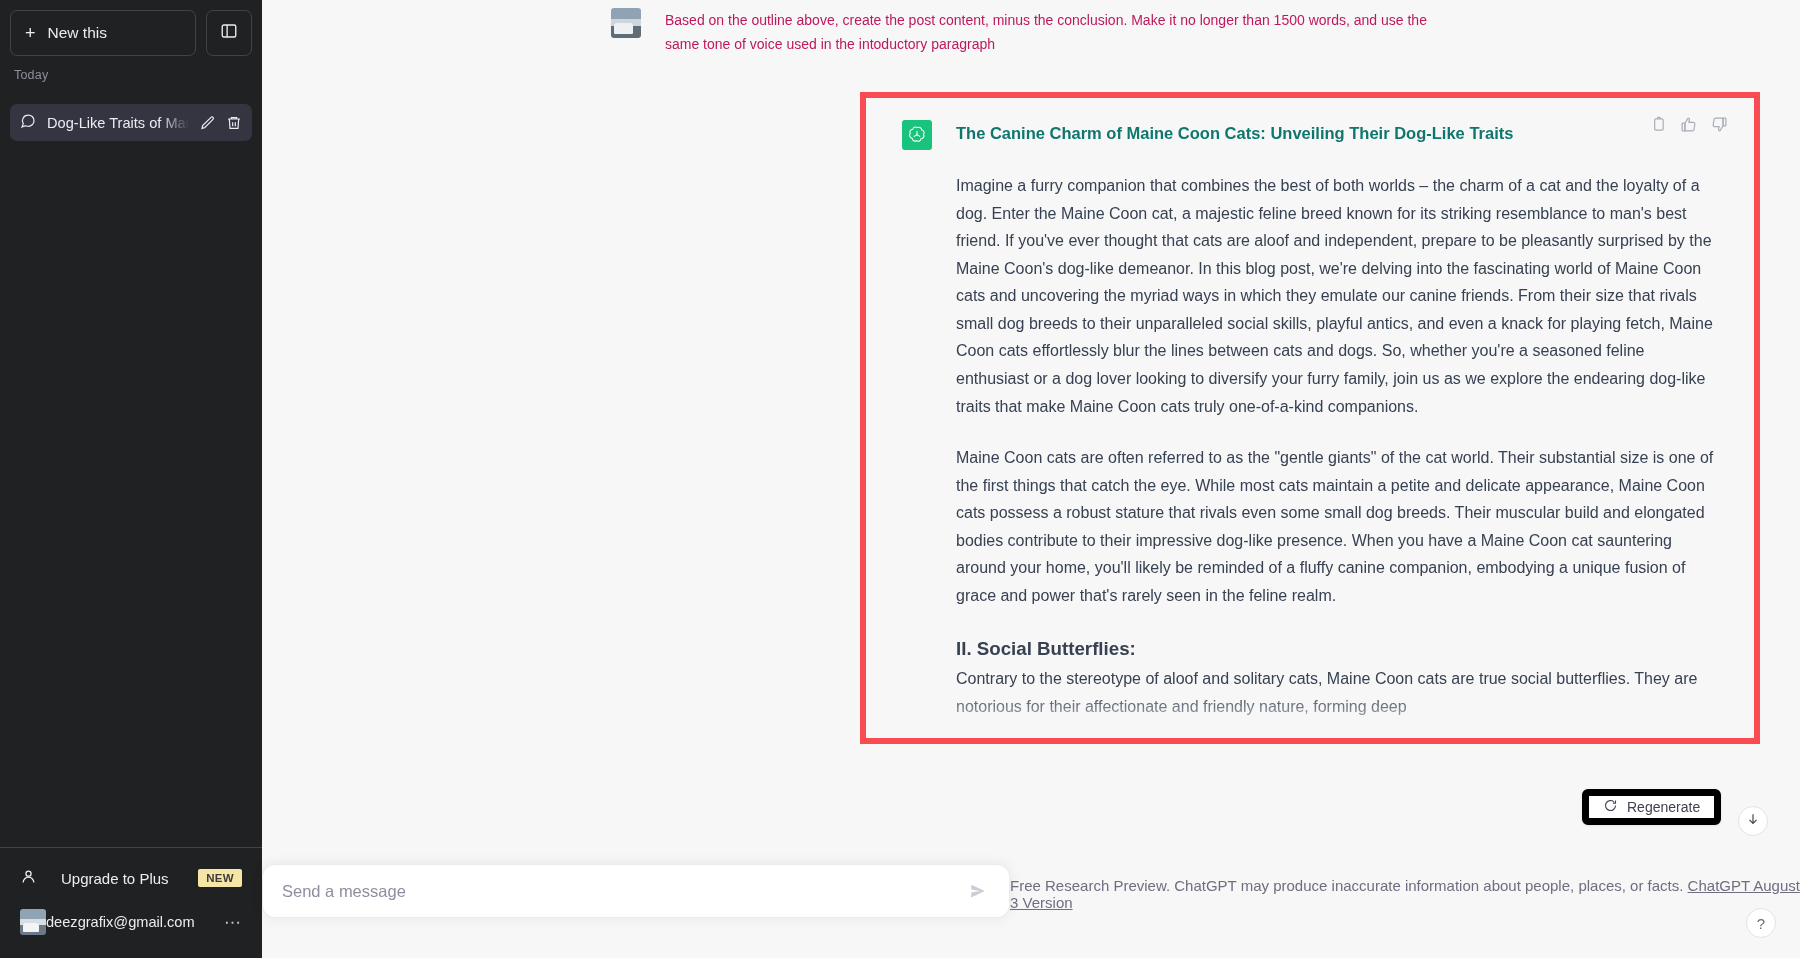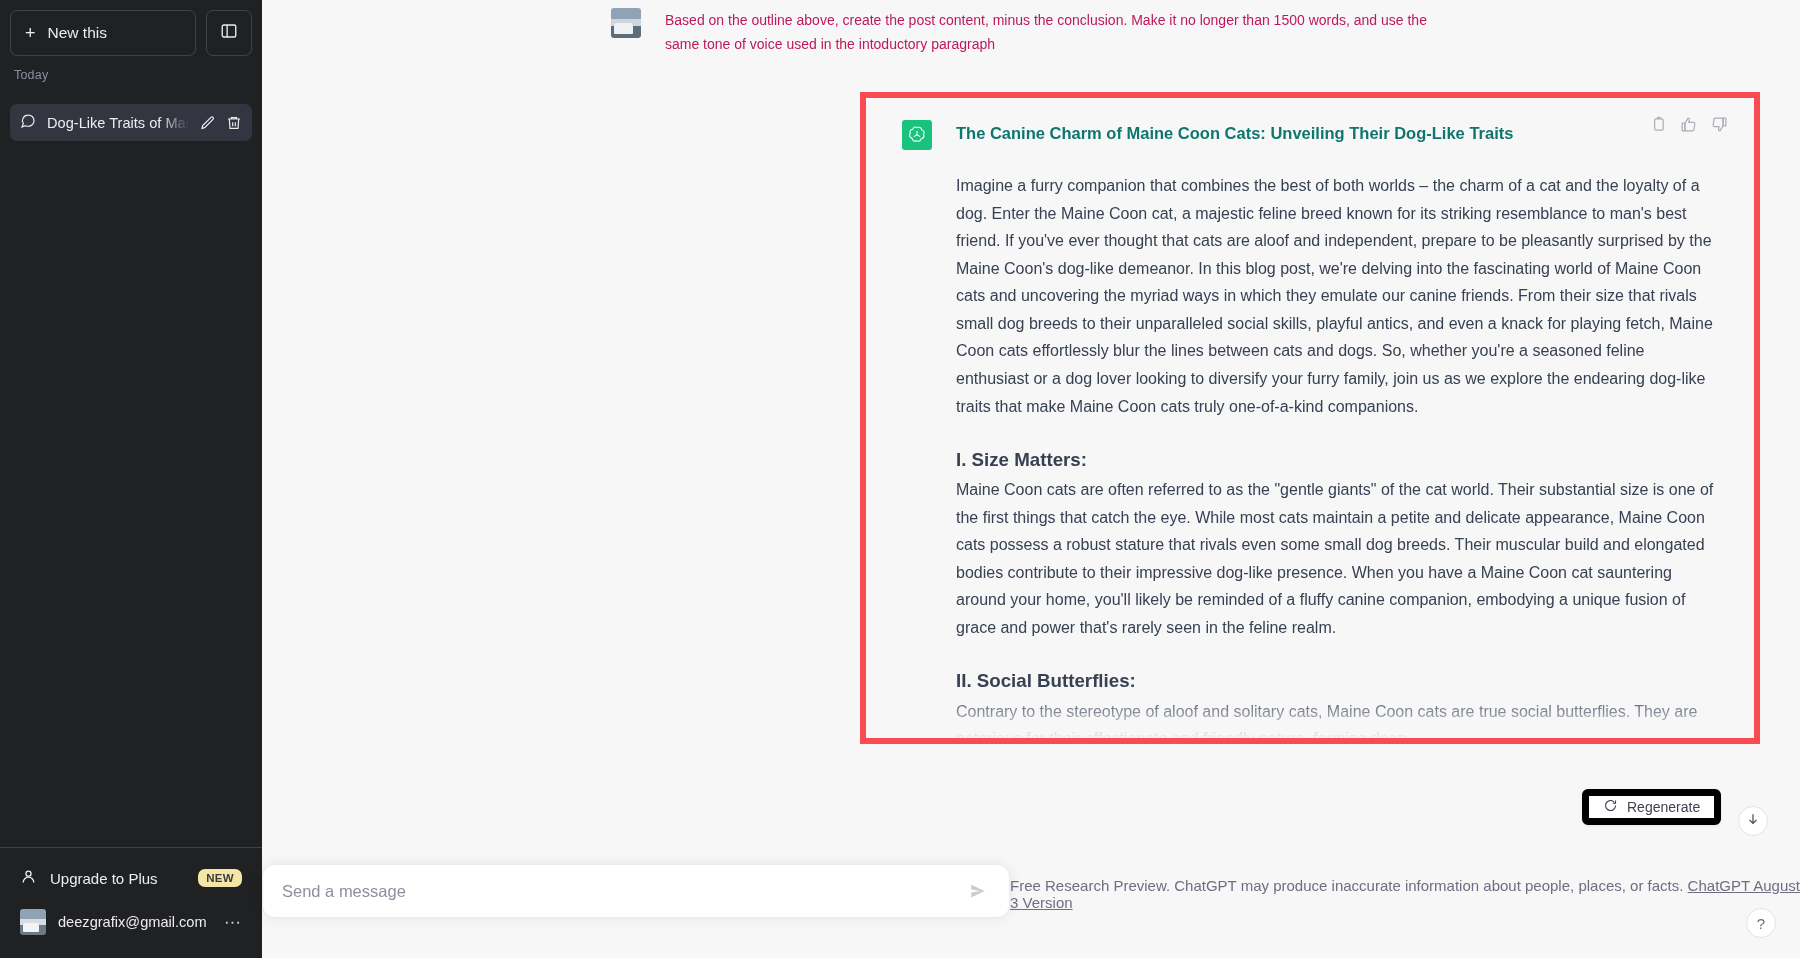--- a/index.html
+++ b/index.html
@@ -64,33 +64,33 @@
     white-space: nowrap;
     overflow: hidden;
     -webkit-mask-image: linear-gradient(to right, #000 80%, transparent 100%);
     mask-image: linear-gradient(to right, #000 80%, transparent 100%);
   }
   .chat-actions { display: flex; gap: 10px; align-items: center; }
   .chat-actions span { cursor: pointer; display: flex; }
 
   .sidebar-bottom { border-top: 1px solid #ffffff26; padding: 8px 10px 14px 10px; }
   .upgrade-row {
-    display: flex; align-items: center; gap: 13px;
+    display: flex; align-items: center; gap: 24px;
     height: 44px; padding: 0 10px; border-radius: 7px;
     color: #ececf1; font-size: 15px; cursor: pointer;
   }
   .upgrade-label { flex: 1 1 auto; }
   .badge-new {
     background: #f5e6a8; color: #3b3b3b;
     font-size: 11.5px; font-weight: 700;
-    padding: 3px 8px; border-radius: 7px;
+    padding: 3px 8px; border-radius: 2px;
     letter-spacing: .3px;
   }
   .account-row {
-    display: flex; align-items: center; gap: 12px;
+    display: flex; align-items: center; 
     height: 44px; padding: 0 10px; border-radius: 7px;
     color: #ececf1; font-size: 15px; cursor: pointer;
   }
   .avatar-sm {
     width: 26px; height: 26px; border-radius: 3px;
     background: linear-gradient(#8fa3b5 0 38%, #d8dde2 38% 62%, #6b7a86 62% 100%);
     flex: 0 0 26px; position: relative; overflow: hidden;
   }
   .avatar-sm::after {
     content:""; position:absolute; left:3px; bottom:3px;
@@ -323,21 +323,20 @@
               <path d="M12 3.2c1.7-1.1 4 -.6 5.1 1.1.3.5.5 1 .5 1.6 1.9.3 3.2 2 2.9 3.9-.1.6-.3 1.1-.7 1.6.9 1.7.3 3.8-1.4 4.7-.5.3-1 .4-1.6.5-.3 1.9-2 3.2-3.9 2.9-.6-.1-1.1-.3-1.6-.7-1.7.9-3.8.3-4.7-1.4-.3-.5-.4-1-.5-1.6-1.9-.3-3.2-2-2.9-3.9.1-.6.3-1.1.7-1.6-.9-1.7-.3-3.8 1.4-4.7.5-.3 1-.4 1.6-.5.3-1.3 1.3-2.3 2.6-2.6 1-.2 2 .1 2.5.7z"></path>
               <path d="M12 7.3v4.4l3.8 2.2M12 11.7 8.2 13.9"></path>
             </svg>
           </div>
 
           <div class="assistant-body">
             <div class="assistant-title">The Canine Charm of Maine Coon Cats: Unveiling Their Dog-Like Traits</div>
             <p>Imagine a furry companion that combines the best of both worlds – the charm of a cat and the loyalty of a dog. Enter the Maine Coon cat, a majestic feline breed known for its striking resemblance to man's best friend. If you've ever thought that cats are aloof and independent, prepare to be pleasantly surprised by the Maine Coon's dog-like demeanor. In this blog post, we're delving into the fascinating world of Maine Coon cats and uncovering the myriad ways in which they emulate our canine friends. From their size that rivals small dog breeds to their unparalleled social skills, playful antics, and even a knack for playing fetch, Maine Coon cats effortlessly blur the lines between cats and dogs. So, whether you're a seasoned feline enthusiast or a dog lover looking to diversify your furry family, join us as we explore the endearing dog-like traits that make Maine Coon cats truly one-of-a-kind companions.</p>
 
             <div class="sec">
-              <h3>I. Size Matters:</h3>
               <p>Maine Coon cats are often referred to as the "gentle giants" of the cat world. Their substantial size is one of the first things that catch the eye. While most cats maintain a petite and delicate appearance, Maine Coon cats possess a robust stature that rivals even some small dog breeds. Their muscular build and elongated bodies contribute to their impressive dog-like presence. When you have a Maine Coon cat sauntering around your home, you'll likely be reminded of a fluffy canine companion, embodying a unique fusion of grace and power that's rarely seen in the feline realm.</p>
             </div>
 
             <div class="sec">
               <h3>II. Social Butterflies:</h3>
               <p>Contrary to the stereotype of aloof and solitary cats, Maine Coon cats are true social butterflies. They are notorious for their affectionate and friendly nature, forming deep</p>
             </div>
           </div>
 
           <div class="msg-actions">

